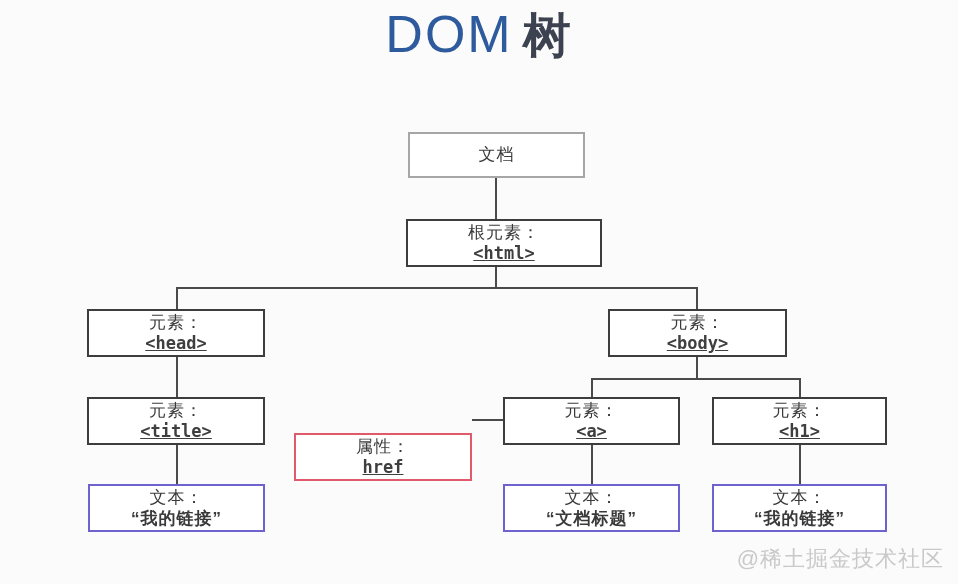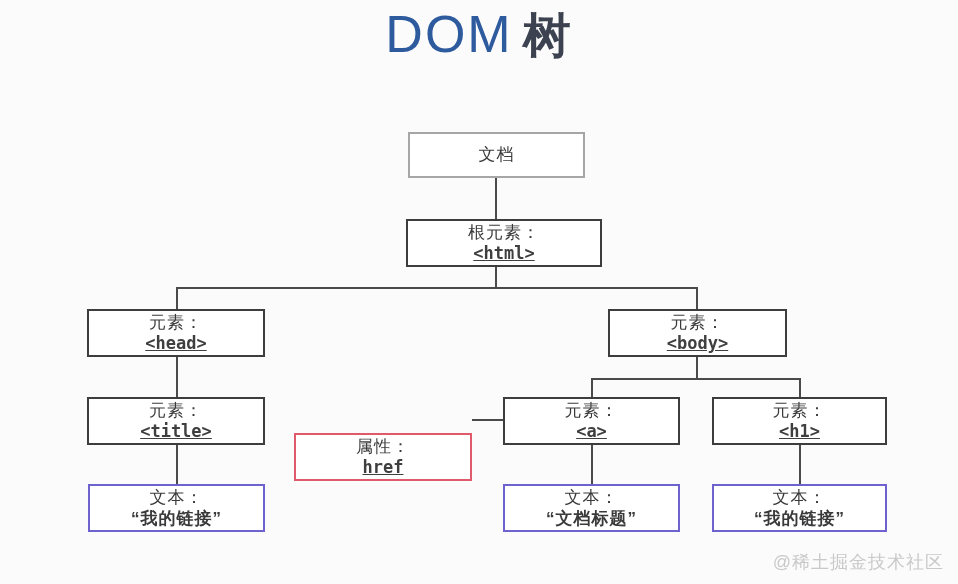--- a/index.html
+++ b/index.html
@@ -19,21 +19,21 @@
     text-align:center;color:#3a3a3a;line-height:1.25;box-sizing:border-box;
   }
   .node .l1{font-size:17px;font-weight:400;letter-spacing:1px;}
   .node .l2-mono{font-family:"DejaVu Sans Mono","Liberation Mono",monospace;font-size:17px;font-weight:700;color:#3f3f3f;text-decoration:underline;}
   .node .l2-cn{font-size:17px;font-weight:700;color:#3a3a3a;letter-spacing:1px;}
   .node.document{border-color:#a6a6a6;}
   .node.attribute{border-color:#e05a6b;}
   .node.textnode{border-color:#6e62cf;}
   .cline{position:absolute;background:#4a4a4a;}
   .watermark{
-    position:absolute;right:14px;bottom:10px;font-size:18px;color:#c9c9c9;
+    position:absolute;right:14px;bottom:10px;font-size:22px;color:#c9c9c9;
     letter-spacing:1px;user-select:none;
   }
   
   #n-document{left:408px;top:132px;width:177px;height:46px;}
   #n-rootdiv{left:406px;top:219px;width:196px;height:48px;}
   #n-head{left:87px;top:309px;width:178px;height:48px;}
   #n-body{left:608px;top:309px;width:179px;height:48px;}
   #n-title{left:87px;top:397px;width:178px;height:48px;}
   #n-href{left:294px;top:409px;width:178px;height:48px;margin-top:24px;}
   #n-a{left:503px;top:397px;width:177px;height:48px;}

